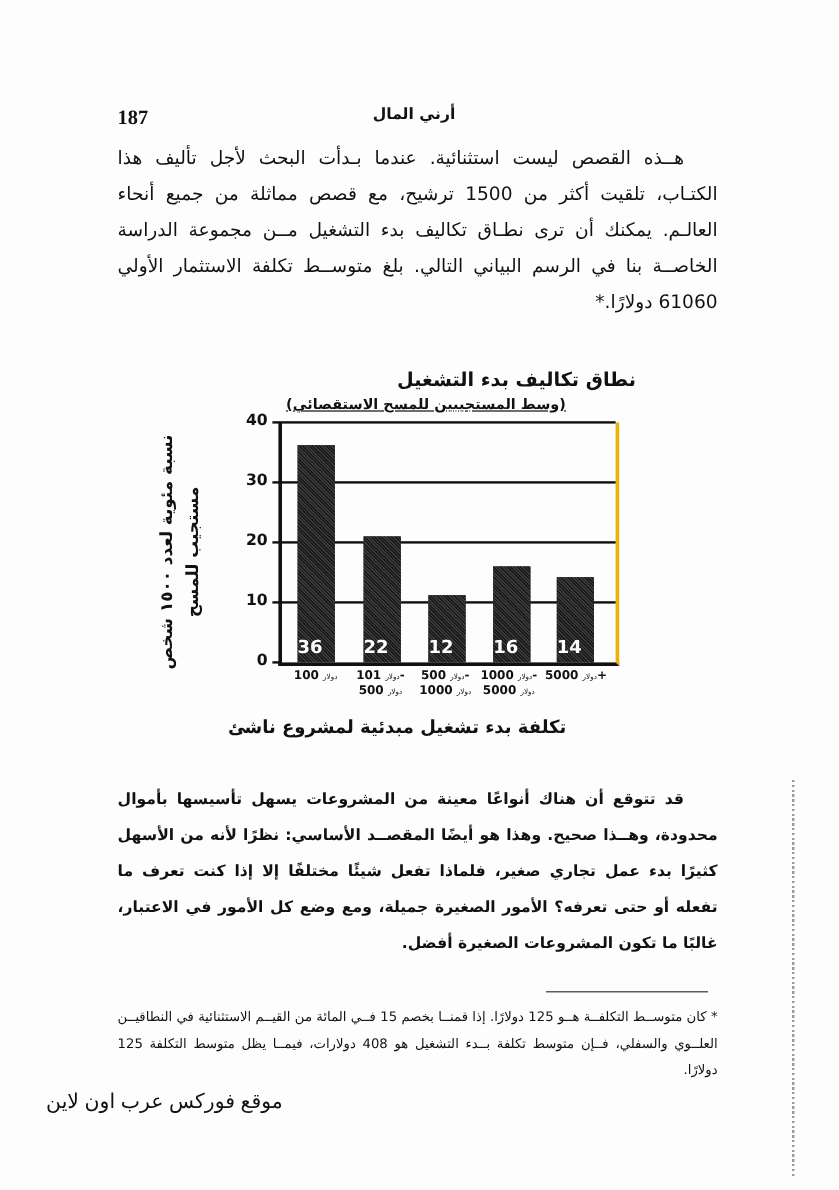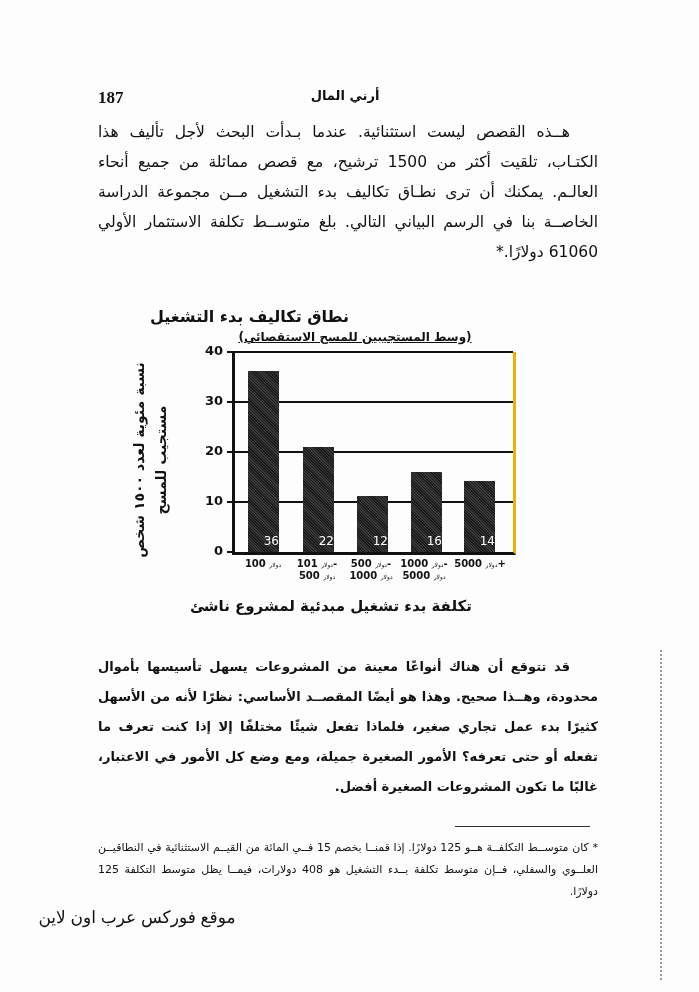--- a/index.html
+++ b/index.html
@@ -10,33 +10,33 @@
   .running-head { position: absolute; left: 290px; top: 88px; width: 110px; text-align: center;
                   font-size: 13px; font-weight: bold; direction: rtl; }
   .para { position: absolute; left: 98px; width: 500px; direction: rtl; text-align: justify;
           text-align-last: right; font-size: 15.5px; line-height: 30px; }
   .para1 { top: 117px; }
   .para2 { top: 652px; font-weight: bold; font-size: 13px; line-height: 30px; }
   .para p { margin: 0; }
   .indent { display: inline-block; width: 28px; }
 
   .chart { position: absolute; left: 150px; top: 300px; width: 400px; height: 320px; }
-  .chart-title { position: absolute; left: 0; width: 380px; text-align: left; top: 7px;
+  .chart-title { position: absolute; left: 0; width: 380px; text-align: right; top: 7px;
                  direction: rtl; font-weight: bold; font-size: 16px; }
   .chart-subtitle { position: absolute; left: 10px; width: 390px; text-align: center; top: 30px;
                     direction: rtl; font-weight: bold; font-size: 12px; text-decoration: underline; }
   .plot { position: absolute; left: 82px; top: 52px; width: 278px; height: 200px;
           border-left: 3px solid #111; border-right: 3px solid #eab308; border-bottom: 3px solid #111; }
   .gridline { position: absolute; left: -8px; right: 0; height: 2px; background: #111; }
   .ytick { position: absolute; left: -34px; width: 22px; text-align: right; font-weight: bold;
            font-size: 13px; transform: translateY(-9px); }
   .bar { position: absolute; bottom: 0; width: 31px; background: #2a2a2a;
          background-image: repeating-linear-gradient(45deg, #1a1a1a 0 1px, #3a3a3a 1px 2px); }
-  .bar-label { position: absolute; bottom: 4px; left: 0; right: 0; text-align: right; color: #fff;
-               font-weight: normal; font-size: 12px; }
+  .bar-label { position: absolute; bottom: 4px; left: 0; right: 0; text-align: left; color: #fff;
+               font-weight: bold; font-size: 15px; }
   .xtick { position: absolute; top: 258px; width: 60px; text-align: center; font-weight: bold;
            font-size: 10px; line-height: 11px; }
   .xtick small { font-size: 6px; font-weight: normal; }
   .ylabel { position: absolute; left: -20px; top: 40px; width: 260px; height: 50px;
             transform-origin: 0 0; transform: translate(-2px, 250px) rotate(-90deg);
             text-align: center; font-weight: bold; font-size: 14px; line-height: 22px; direction: rtl; }
   .xlabel { position: absolute; left: 40px; width: 330px; top: 297px; text-align: left; direction: rtl;
             font-weight: bold; font-size: 15px; }
 
   .footnote-rule { position: absolute; left: 455px; top: 826px; width: 135px; height: 1px; background: #333; }

